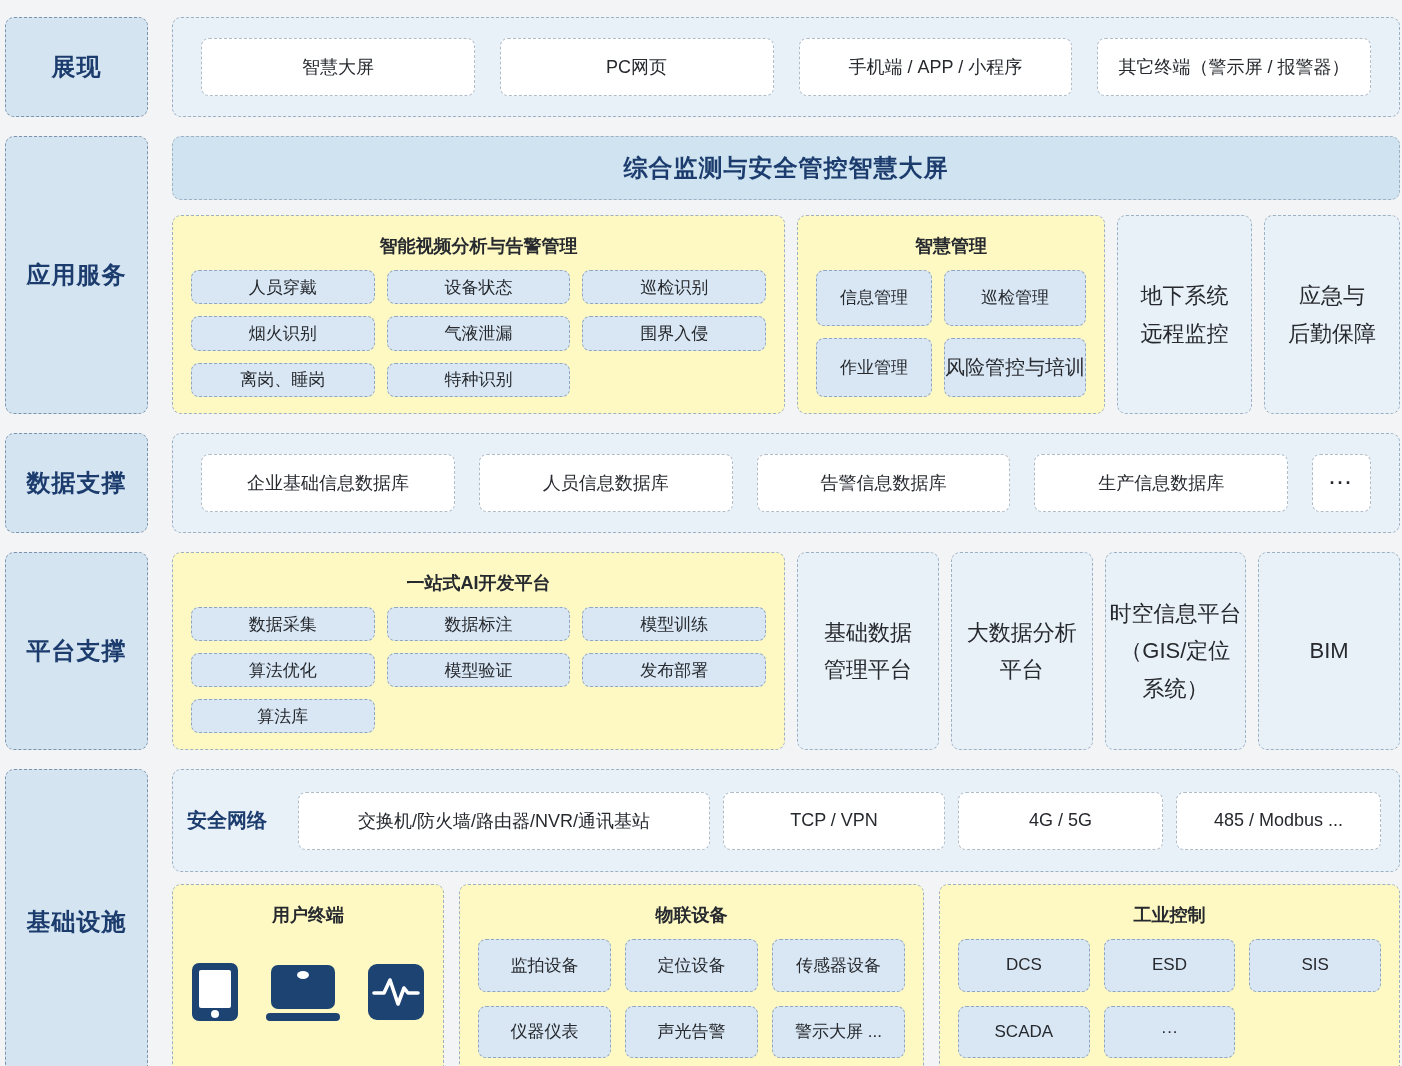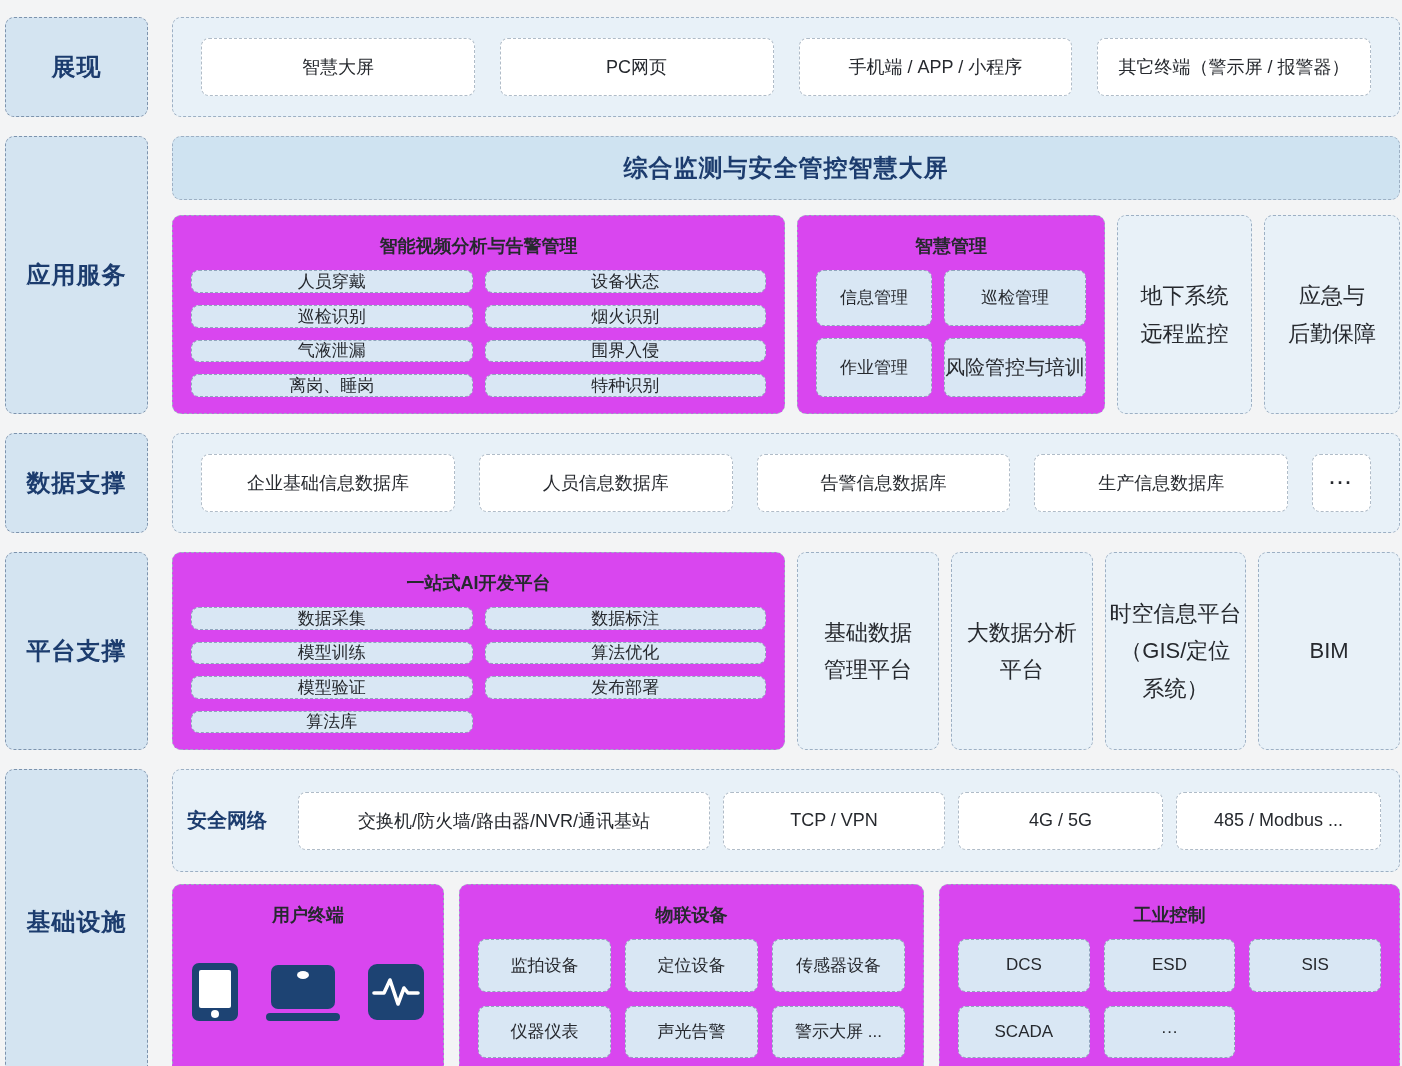--- a/index.html
+++ b/index.html
@@ -13,26 +13,26 @@
     display:flex;align-items:center;gap:25px;padding:0 28px;box-sizing:border-box;}
   .wbox{background:#ffffff;border:1px dashed #b0bcc8;border-radius:8px;height:56px;
     display:flex;align-items:center;justify-content:center;flex:1 1 0;
     font-size:18px;font-weight:500;color:#26292e;white-space:nowrap;}
   .wbox.dots{flex:0 0 57px;font-weight:bold;letter-spacing:2px;}
   .col{display:flex;flex-direction:column;}
   .banner{background:#cfe3f1;border:1px dashed #9db0c4;border-radius:9px;height:62px;flex:0 0 62px;
     display:flex;align-items:center;justify-content:center;
     color:#1c3c6e;font-size:24px;font-weight:bold;letter-spacing:1px;}
   .grouprow{display:flex;gap:12px;margin-top:15px;flex:1 1 auto;min-height:0;}
-  .group{background:#d946ef;border:1px dashed #9db0c4;border-radius:9px;
+  .group{background:#fef9c3;border:1px dashed #9db0c4;border-radius:9px;
     display:flex;flex-direction:column;padding:12px 18px 16px;box-sizing:border-box;}
   .group-title{text-align:center;font-size:18px;font-weight:600;color:#26292e;
     flex:0 0 auto;padding:6px 0 12px;}
   .chipgrid{display:grid;gap:12px;flex:1 1 auto;min-height:0;}
-  .cols4{grid-template-columns:repeat(2,1fr);}
+  .cols4{grid-template-columns:repeat(3,1fr);}
   .cols3{grid-template-columns:repeat(3,1fr);}
   .cols2{grid-template-columns:repeat(2,1fr);}
   .chip{background:#d9e7f4;border:1px dashed #90a6bc;border-radius:8px;
     display:flex;align-items:center;justify-content:center;
     font-size:17px;font-weight:500;color:#26292e;white-space:nowrap;min-height:0;}
   .tallbox{background:#e8f1f8;border:1px dashed #9db0c4;border-radius:9px;
     display:flex;align-items:center;justify-content:center;text-align:center;
     font-size:22px;font-weight:500;color:#26292e;white-space:pre-line;line-height:1.7;
     box-sizing:border-box;}
   .netband{background:#e8f1f8;border:1px dashed #9db0c4;border-radius:9px;height:103px;flex:0 0 103px;

